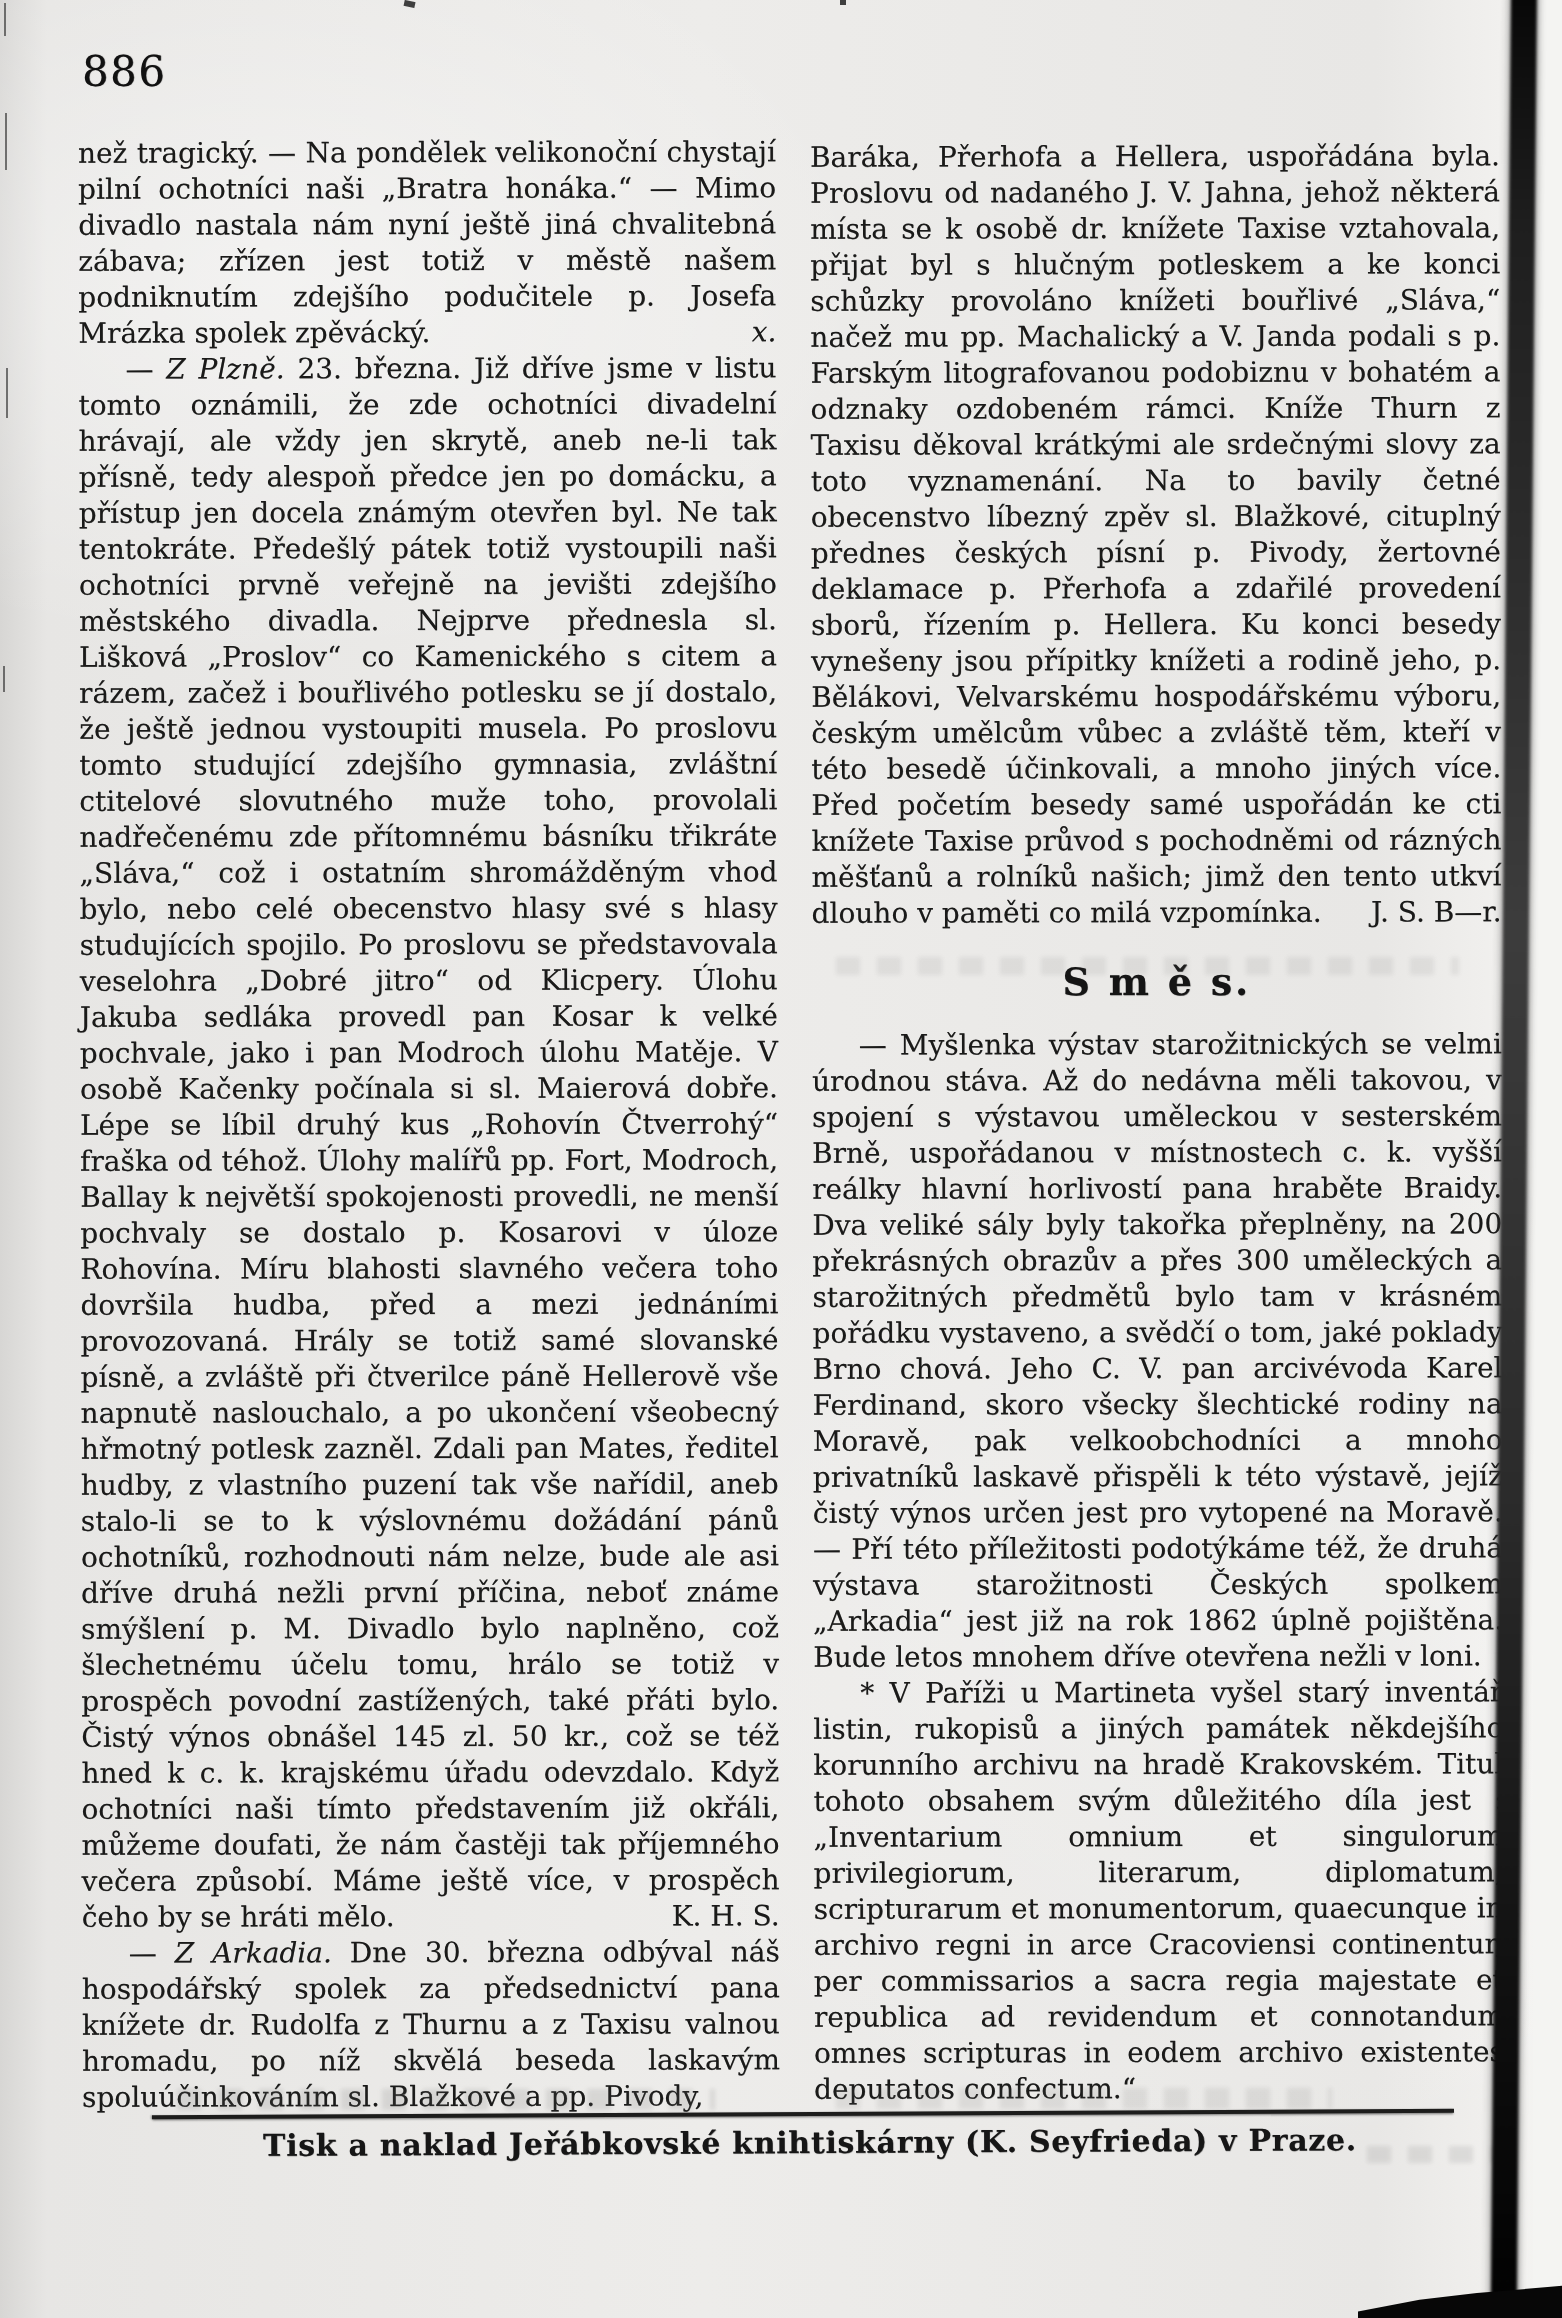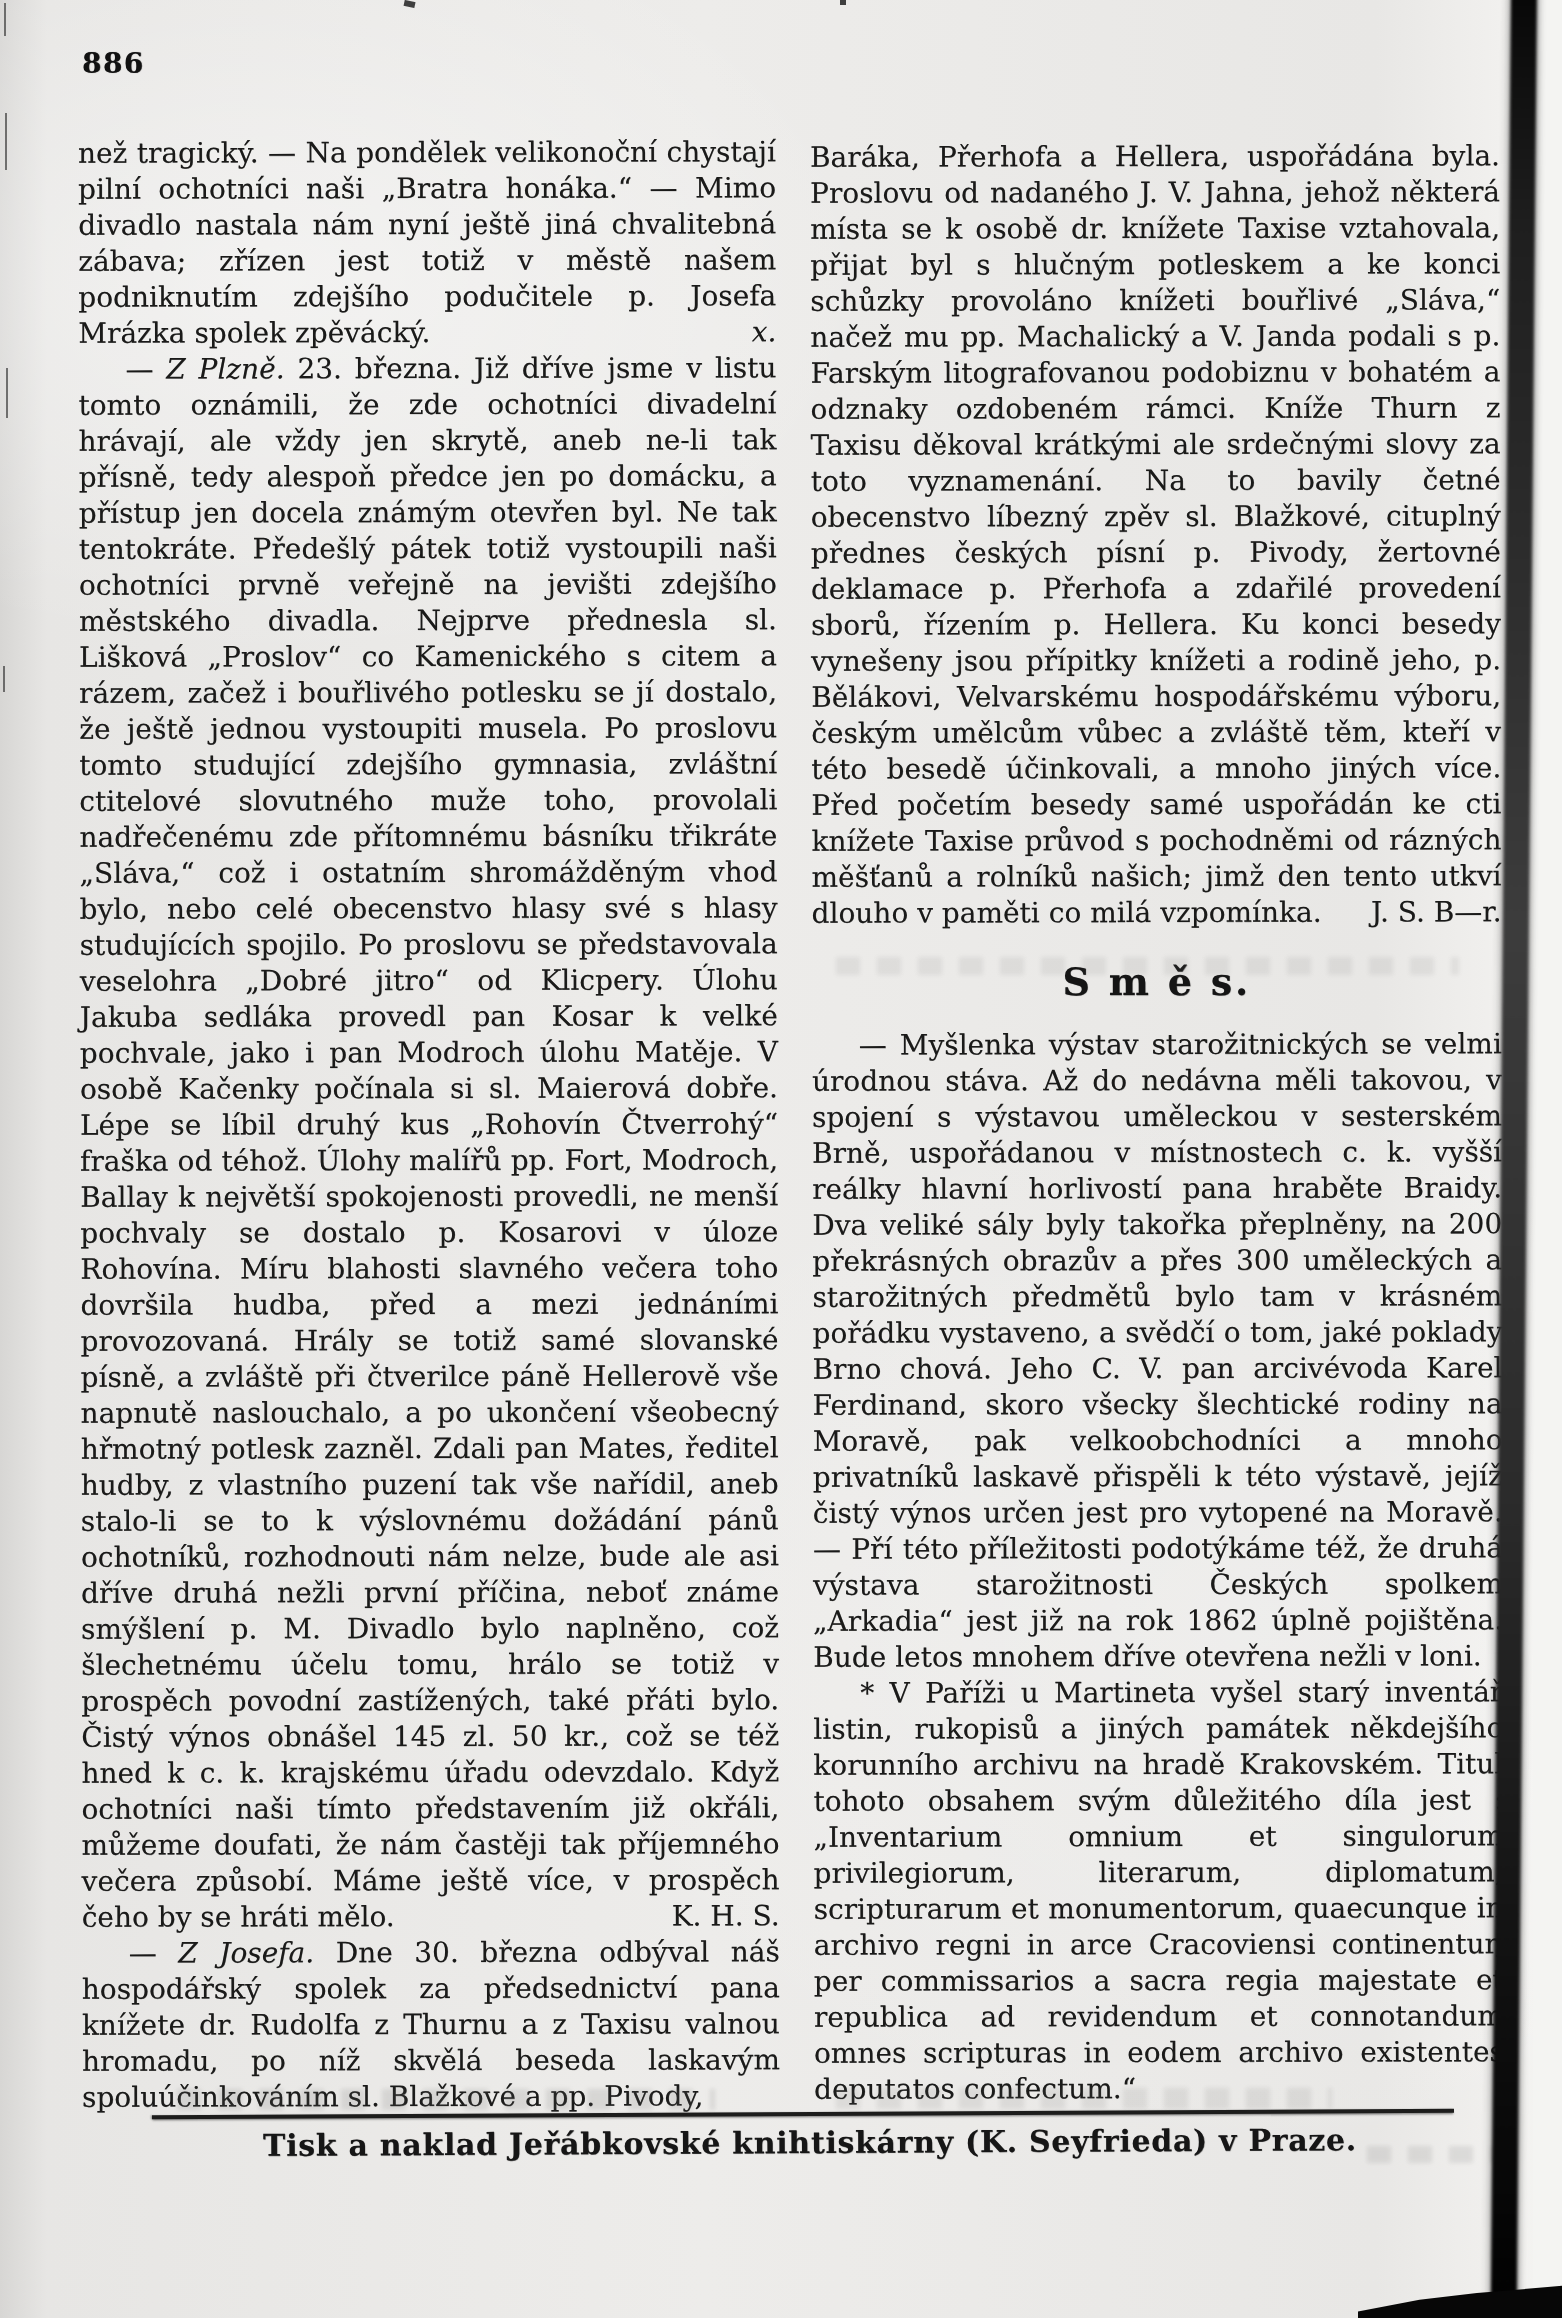--- a/index.html
+++ b/index.html
@@ -10,21 +10,21 @@
     overflow:hidden;
     background:
       radial-gradient(991px 637px at 18% 12%, rgba(255,255,255,0.45), rgba(255,255,255,0) 60%),
       radial-gradient(1133px 850px at 80% 70%, rgba(255,255,255,0.25), rgba(255,255,255,0) 65%),
       linear-gradient(90deg,#d7d6d4 0,#e7e6e4 3%,#edecea 45%,#e8e7e5 88%,#f1f0ee 96%,#f5f5f3 100%);
     font-family:"DejaVu Serif","Liberation Serif",serif;
     color:#1a1a19;
   }
   .page-number{
     position:absolute;left:82px;top:47px;
-    font-size:28px;font-weight:bold;letter-spacing:1.4px;
+    font-size:42px;font-weight:normal;letter-spacing:1.4px;
     color:#111;
     text-shadow:0.4px 0.4px 0.7px rgba(0,0,0,0.6);
   }
   .col{
     position:absolute;
     font-size:28px;line-height:36px;
     text-align:justify;
     text-shadow:0.2px 0.3px 0.5px rgba(25,25,25,0.45);
     transform:rotate(-0.12deg);
   }
@@ -93,21 +93,21 @@
 </head>
 <body>
 
 <div class="page">
 
   <div class="page-number">886</div>
 
   <div class="col col-left">
     <p class="para noindent"><span>než tragický. — Na pondělek velikonoční chystají pilní ochotníci naši „Bratra honáka.“ — Mimo divadlo nastala nám nyní ještě jiná chvalitebná zábava; zřízen jest totiž v městě našem podniknutím zdejšího podučitele p. Josefa Mrázka spolek zpěvácký.</span><span class="sig sig-italic">x.</span></p>
     <p class="para"><span>— </span><i>Z Plzně.</i> <span>23. března. Již dříve jsme v listu tomto oznámili, že zde ochotníci divadelní hrávají, ale vždy jen skrytě, aneb ne-li tak přísně, tedy alespoň předce jen po domácku, a přístup jen docela známým otevřen byl. Ne tak tentokráte. Předešlý pátek totiž vystoupili naši ochotníci prvně veřejně na jevišti zdejšího městského divadla. Nejprve přednesla sl. Lišková „Proslov“ co Kamenického s citem a rázem, začež i bouřlivého potlesku se jí dostalo, že ještě jednou vystoupiti musela. Po proslovu tomto studující zdejšího gymnasia, zvláštní ctitelové slovutného muže toho, provolali nadřečenému zde přítomnému básníku třikráte „Sláva,“ což i ostatním shromážděným vhod bylo, nebo celé obecenstvo hlasy své s hlasy studujících spojilo. Po proslovu se představovala veselohra „Dobré jitro“ od Klicpery. Úlohu Jakuba sedláka provedl pan Kosar k velké pochvale, jako i pan Modroch úlohu Matěje. V osobě Kačenky počínala si sl. Maierová dobře. Lépe se líbil druhý kus „Rohovín Čtverrohý“ fraška od téhož. Úlohy malířů pp. Fort, Modroch, Ballay k největší spokojenosti provedli, ne menší pochvaly se dostalo p. Kosarovi v úloze Rohovína. Míru blahosti slavného večera toho dovršila hudba, před a mezi jednáními provozovaná. Hrály se totiž samé slovanské písně, a zvláště při čtverilce páně Hellerově vše napnutě naslouchalo, a po ukončení všeobecný hřmotný potlesk zazněl. Zdali pan Mates, ředitel hudby, z vlastního puzení tak vše nařídil, aneb stalo-li se to k výslovnému dožádání pánů ochotníků, rozhodnouti nám nelze, bude ale asi dříve druhá nežli první příčina, neboť známe smýšlení p. M. Divadlo bylo naplněno, což šlechetnému účelu tomu, hrálo se totiž v prospěch povodní zastížených, také přáti bylo. Čistý výnos obnášel 145 zl. 50 kr., což se též hned k c. k. krajskému úřadu odevzdalo. Když ochotníci naši tímto představením již okřáli, můžeme doufati, že nám častěji tak příjemného večera způsobí. Máme ještě více, v prospěch čeho by se hráti mělo.</span><span class="sig">K. H. S.</span></p>
-    <p class="para"><span>— </span><i>Z Josefa.</i> <span>Dne 30. března odbýval náš hospodářský spolek za předsednictví pana knížete dr. Rudolfa z Thurnu a z Taxisu valnou hromadu, po níž skvělá beseda laskavým spoluúčinkováním sl. Blažkové a pp. Pivody,</span></p>
+    <p class="para"><span>— </span><i>Z Arkadia.</i> <span>Dne 30. března odbýval náš hospodářský spolek za předsednictví pana knížete dr. Rudolfa z Thurnu a z Taxisu valnou hromadu, po níž skvělá beseda laskavým spoluúčinkováním sl. Blažkové a pp. Pivody,</span></p>
   </div>
 
   <div class="col col-right">
     <p class="para noindent"><span>Baráka, Přerhofa a Hellera, uspořádána byla. Proslovu od nadaného J. V. Jahna, jehož některá místa se k osobě dr. knížete Taxise vztahovala, přijat byl s hlučným potleskem a ke konci schůzky provoláno knížeti bouřlivé „Sláva,“ načež mu pp. Machalický a V. Janda podali s p. Farským litografovanou podobiznu v bohatém a odznaky ozdobeném rámci. Kníže Thurn z Taxisu děkoval krátkými ale srdečnými slovy za toto vyznamenání. Na to bavily četné obecenstvo líbezný zpěv sl. Blažkové, cituplný přednes českých písní p. Pivody, žertovné deklamace p. Přerhofa a zdařilé provedení sborů, řízením p. Hellera. Ku konci besedy vynešeny jsou přípitky knížeti a rodině jeho, p. Bělákovi, Velvarskému hospodářskému výboru, českým umělcům vůbec a zvláště těm, kteří v této besedě účinkovali, a mnoho jiných více. Před početím besedy samé uspořádán ke cti knížete Taxise průvod s pochodněmi od rázných měšťanů a rolníků našich; jimž den tento utkví dlouho v paměti co milá vzpomínka.</span><span class="sig">J. S. B—r.</span></p>
     <h2 class="section-heading">S m ě s.</h2>
     <p class="para"><span>— Myšlenka výstav starožitnických se velmi úrodnou stáva. Až do nedávna měli takovou, v spojení s výstavou uměleckou v sesterském Brně, uspořádanou v místnostech c. k. vyšší reálky hlavní horlivostí pana hraběte Braidy. Dva veliké sály byly takořka přeplněny, na 200 překrásných obrazův a přes 300 uměleckých a starožitných předmětů bylo tam v krásném pořádku vystaveno, a svědčí o tom, jaké poklady Brno chová. Jeho C. V. pan arcivévoda Karel Ferdinand, skoro všecky šlechtické rodiny na Moravě, pak velkoobchodníci a mnoho privatníků laskavě přispěli k této výstavě, jejíž čistý výnos určen jest pro vytopené na Moravě. — Pří této příležitosti podotýkáme též, že druhá výstava starožitnosti Českých spolkem „Arkadia“ jest již na rok 1862 úplně pojištěna. Bude letos mnohem dříve otevřena nežli v loni.</span></p>
     <p class="para"><span>* V Paříži u Martineta vyšel starý inventář listin, rukopisů a jiných památek někdejšího korunního archivu na hradě Krakovském. Titul tohoto obsahem svým důležitého díla jest : „Inventarium omnium et singulorum privilegiorum, literarum, diplomatum, scripturarum et monumentorum, quaecunque in archivo regni in arce Cracoviensi continentur, per commissarios a sacra regia majestate et republica ad revidendum et connotandum omnes scripturas in eodem archivo existentes deputatos confectum.“</span></p>
   </div>
 
   <div class="footer-rule"></div>

